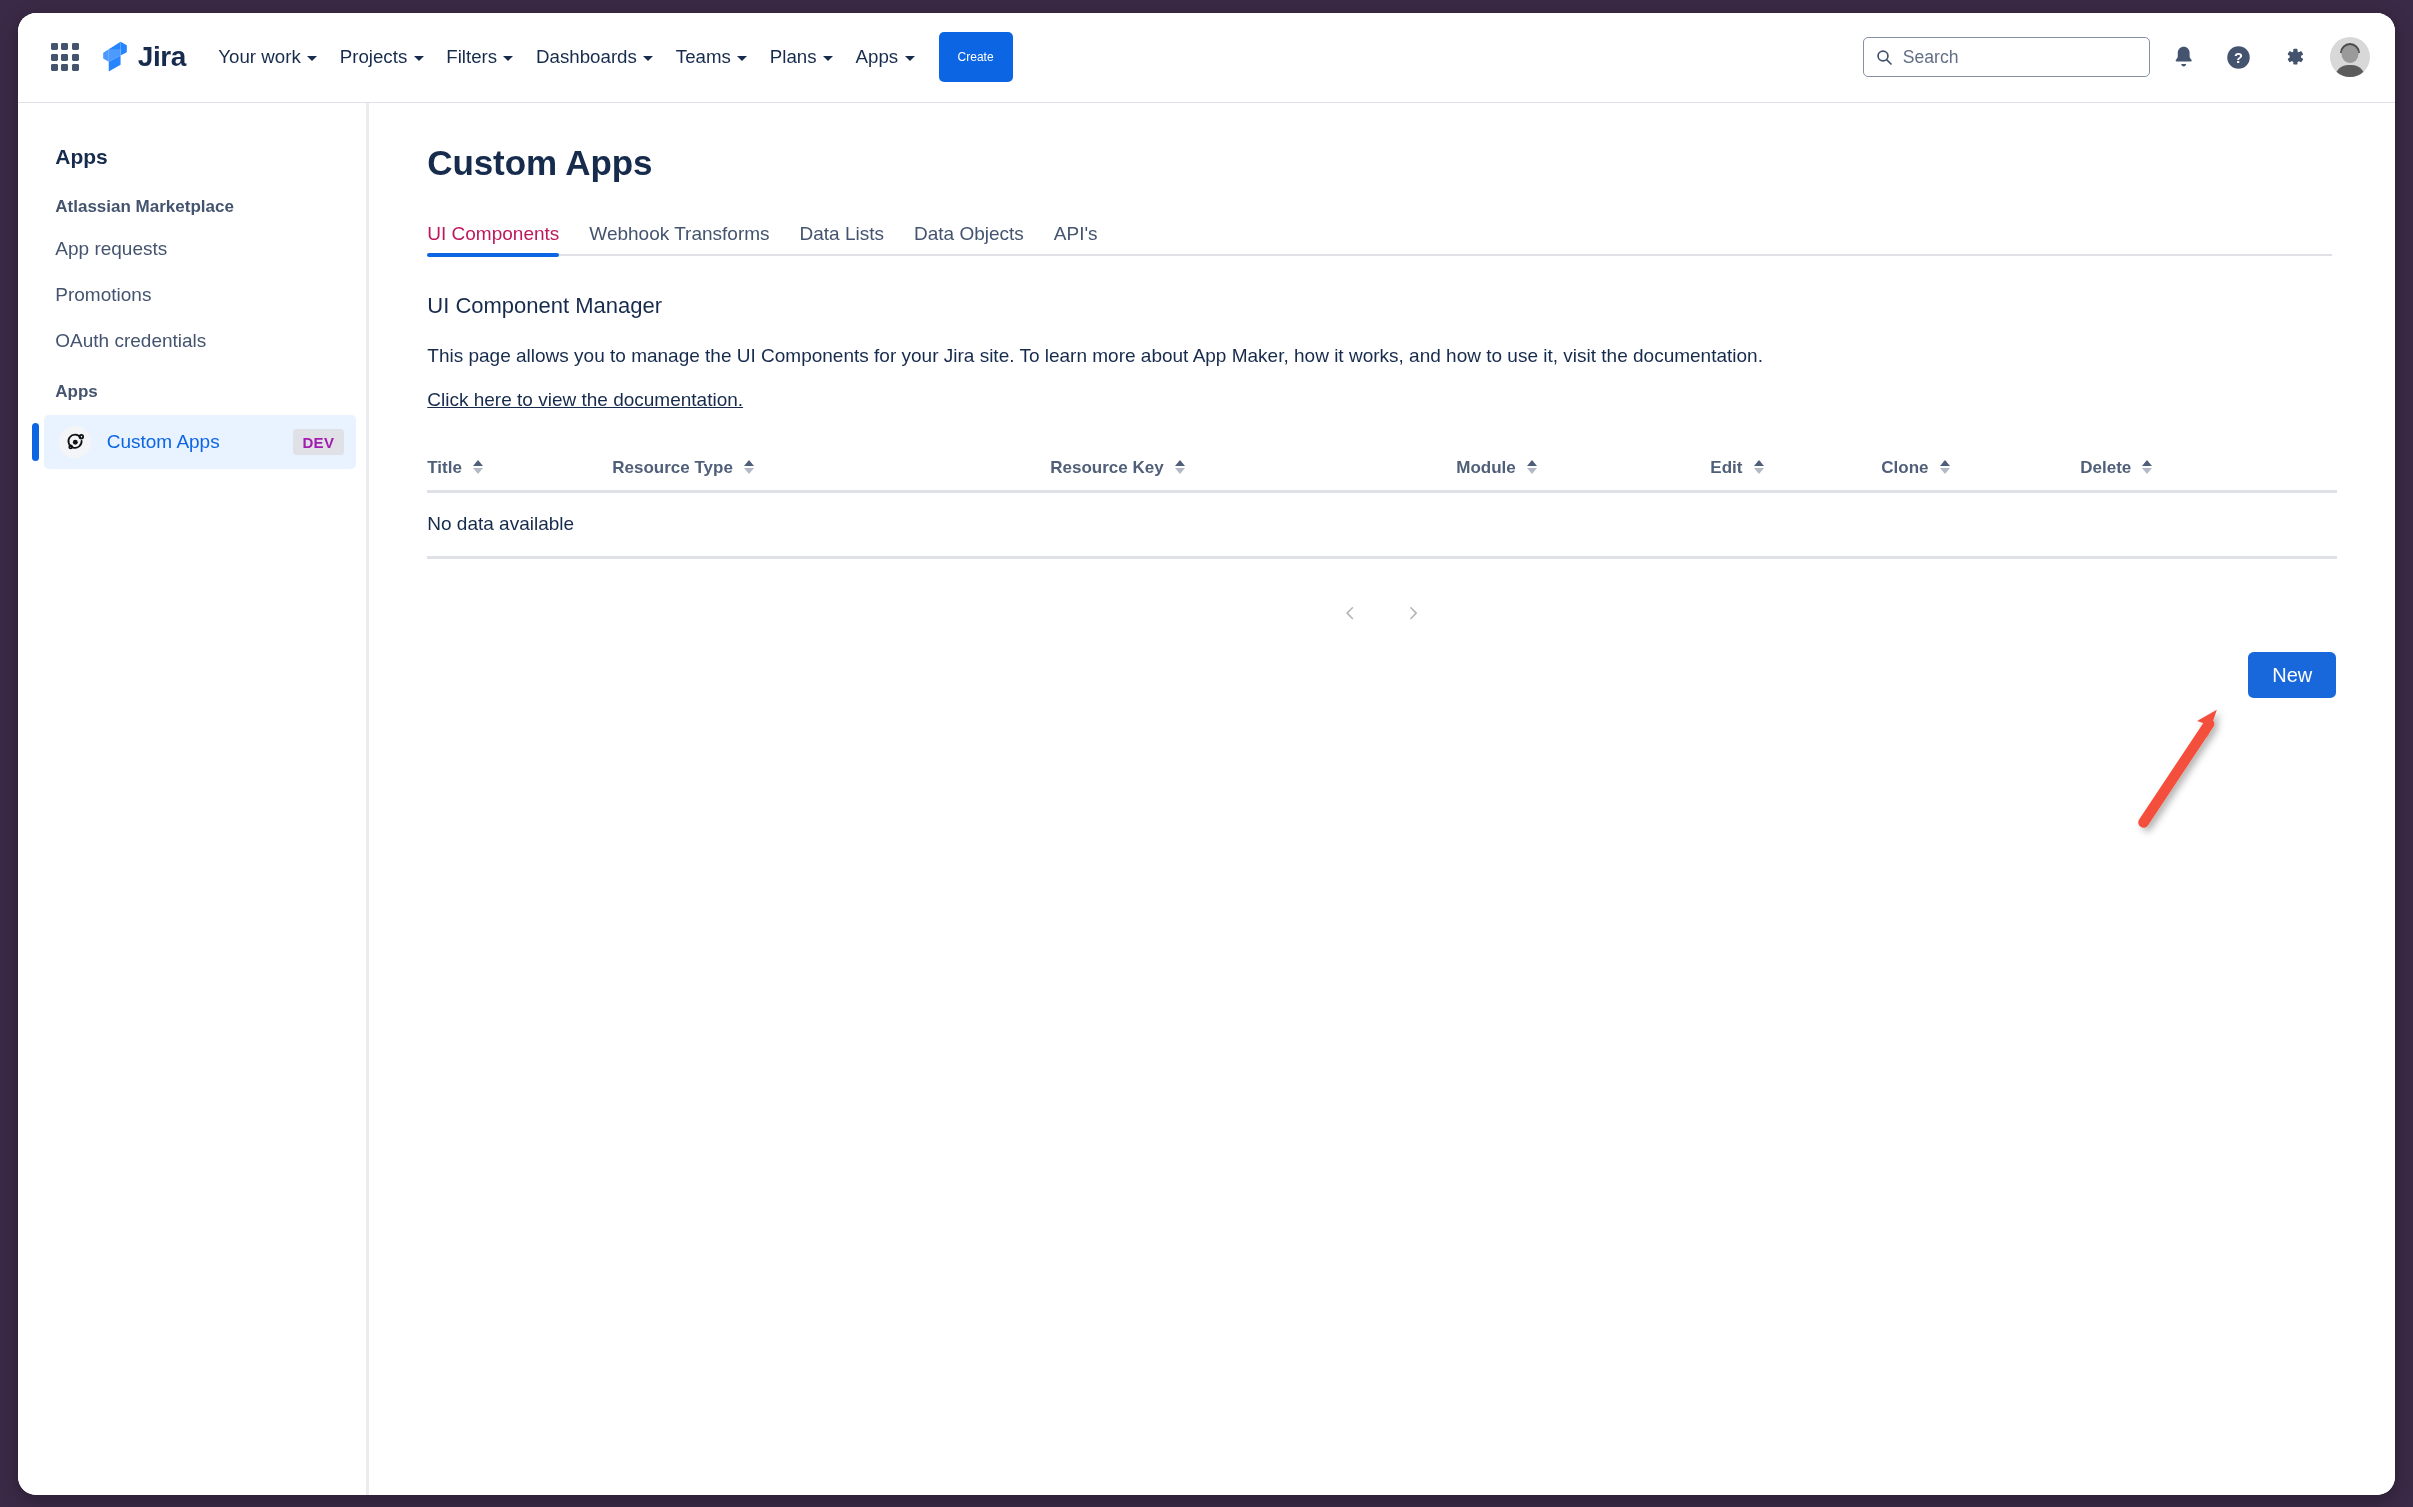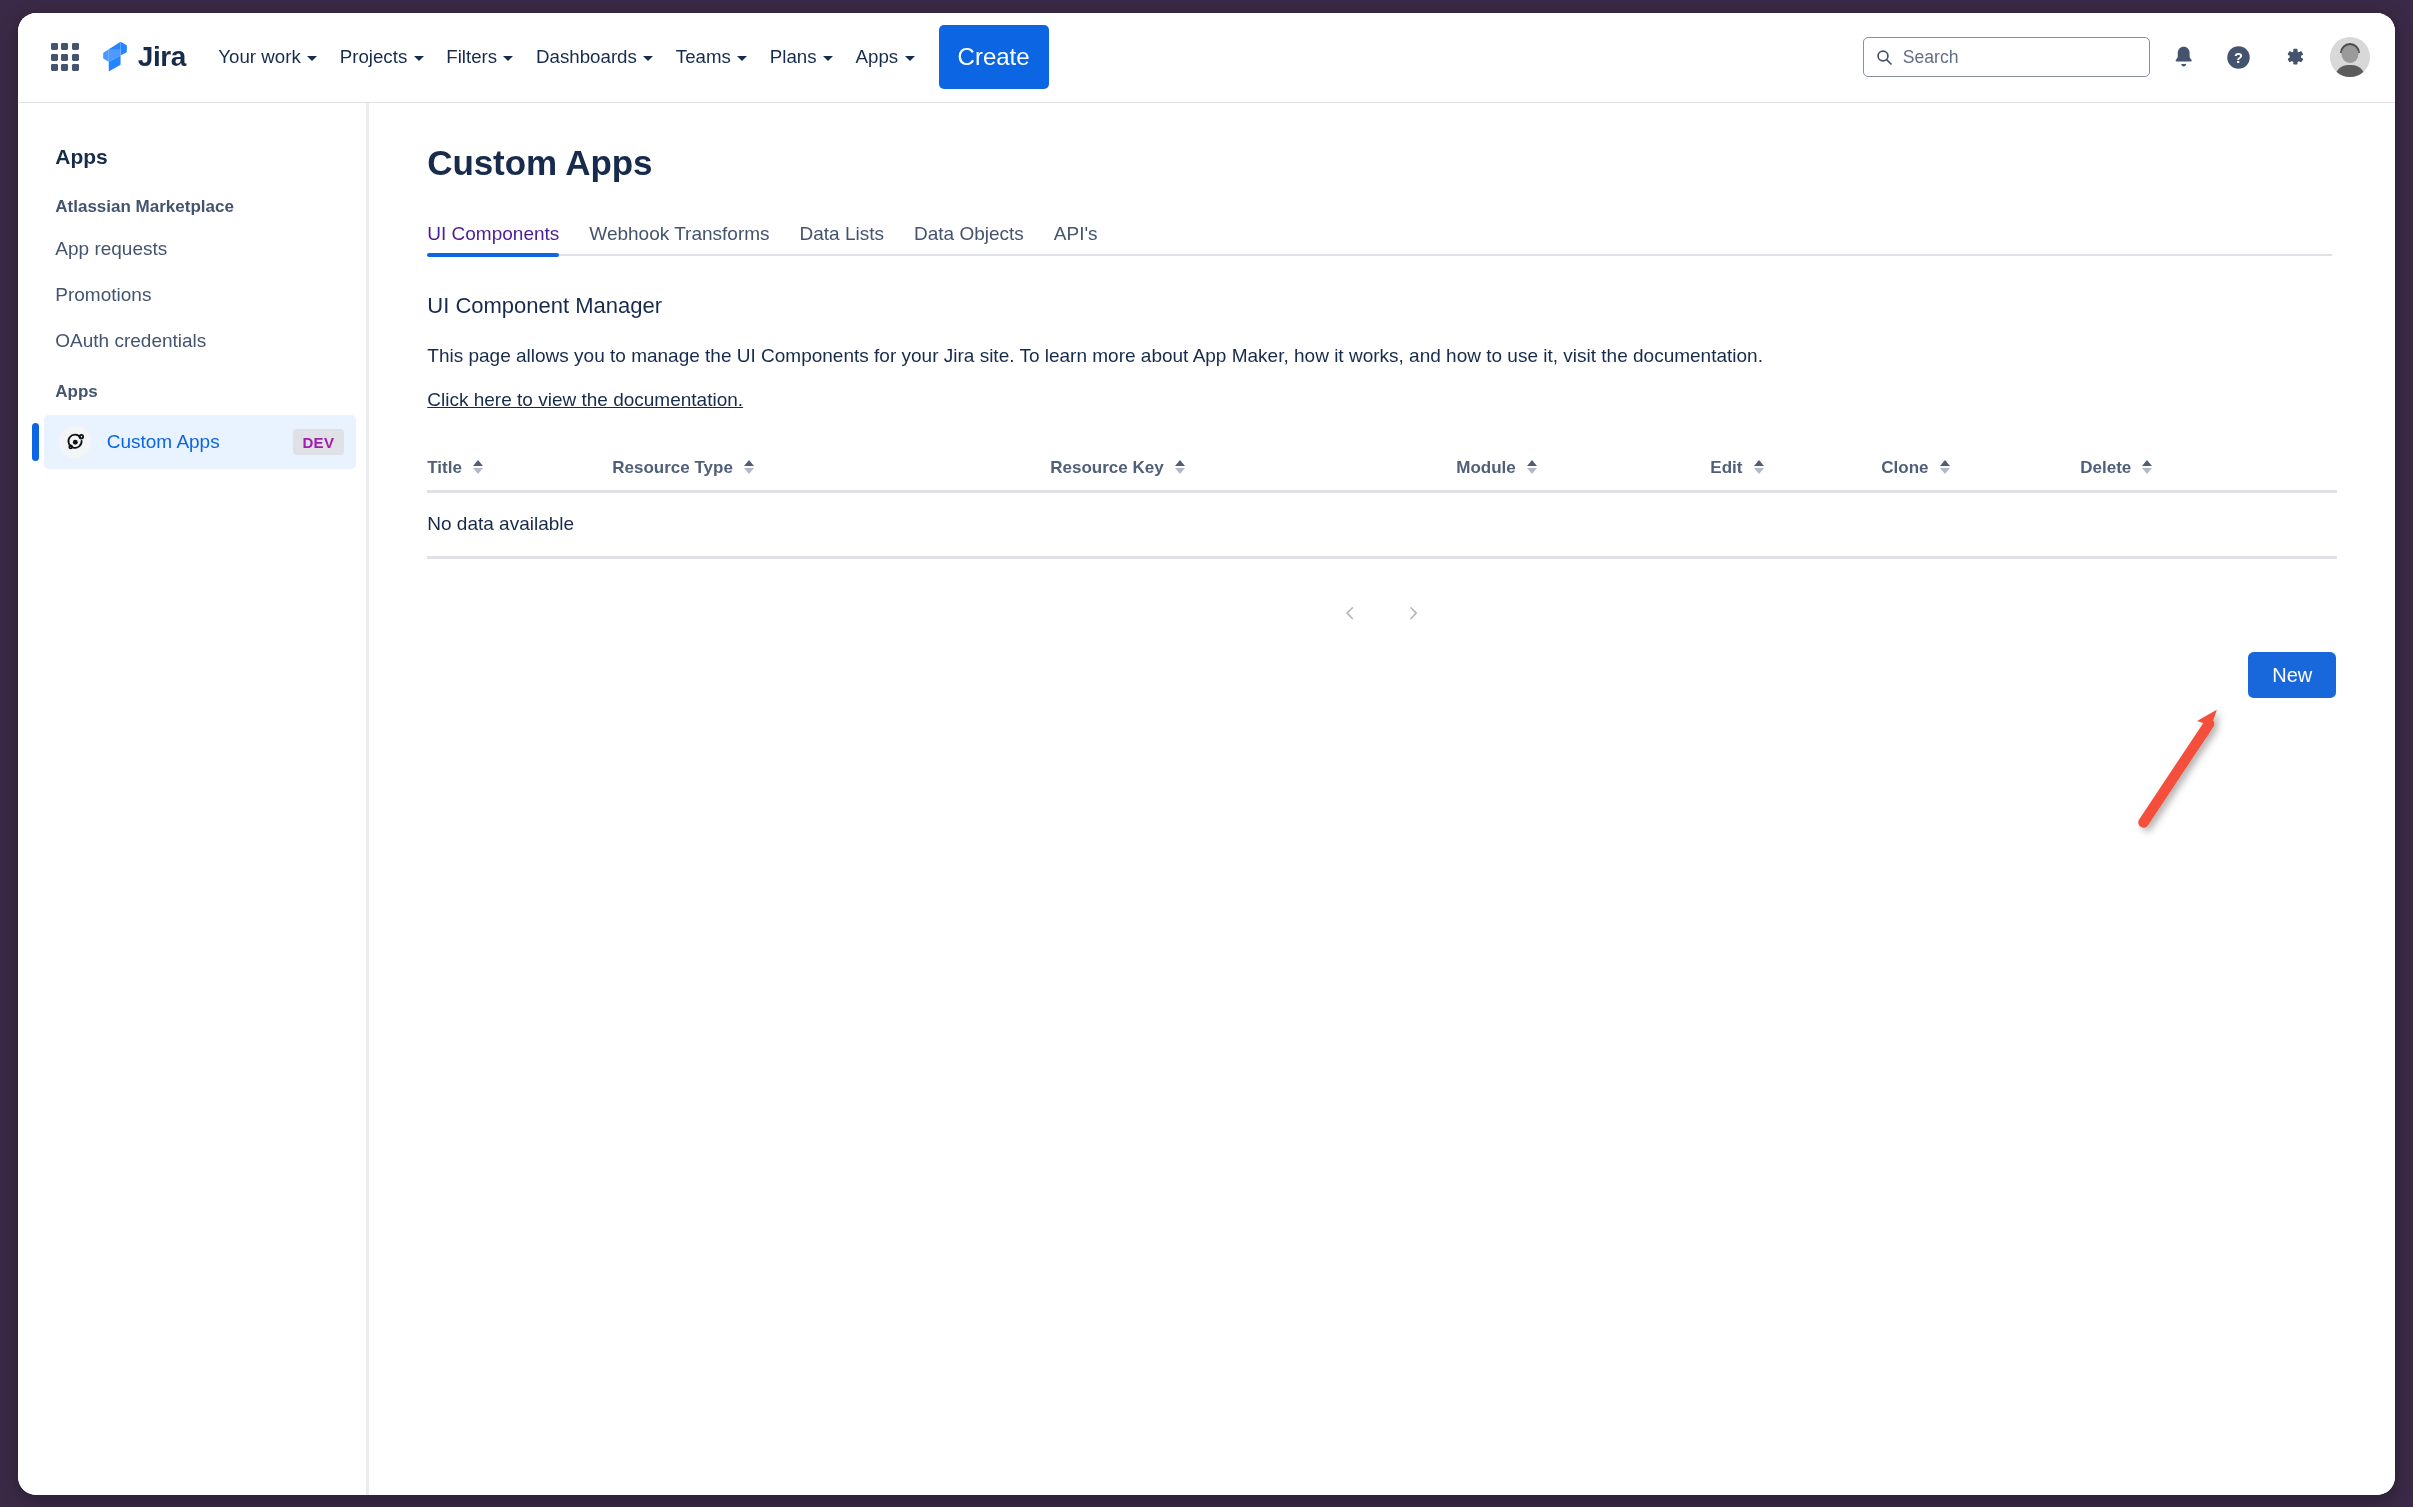--- a/index.html
+++ b/index.html
@@ -81,21 +81,21 @@
     margin-left: 6.4px;
     width: 0; height: 0;
     border-left: 5px solid transparent;
     border-right: 5px solid transparent;
     border-top: 5.6px solid #172b4d;
     position: relative; top: 1.4px;
   }
   .create-btn {
     background: #0c66e4;
     color: #ffffff;
-    font-size: 24px;
+    font-size: 12px;
     font-weight: 500;
     border: none;
     border-radius: 5px;
     padding: 18px 19px;
     margin-left: 12.7px;
     cursor: pointer;
     font-family: "Liberation Sans", sans-serif;
   }
 
   .nav-right { margin-left: auto; display: flex; align-items: center; }
@@ -259,21 +259,21 @@
   .tab {
     font-size: 19px;
     color: #44546f;
     padding: 0 0 11.3px 0;
     margin-right: 30px;
     cursor: pointer;
     white-space: nowrap;
     position: relative;
     top: 2.8px;
   }
-  .tab.active { color: #4c1d95; }
+  .tab.active { color: #be185d; }
   .tab.active::after {
     content: "";
     position: absolute;
     left: 0; right: 0; bottom: 0;
     height: 4.2px;
     background: #0c66e4;
     border-radius: 2.1px;
   }
 
   .section-title {

